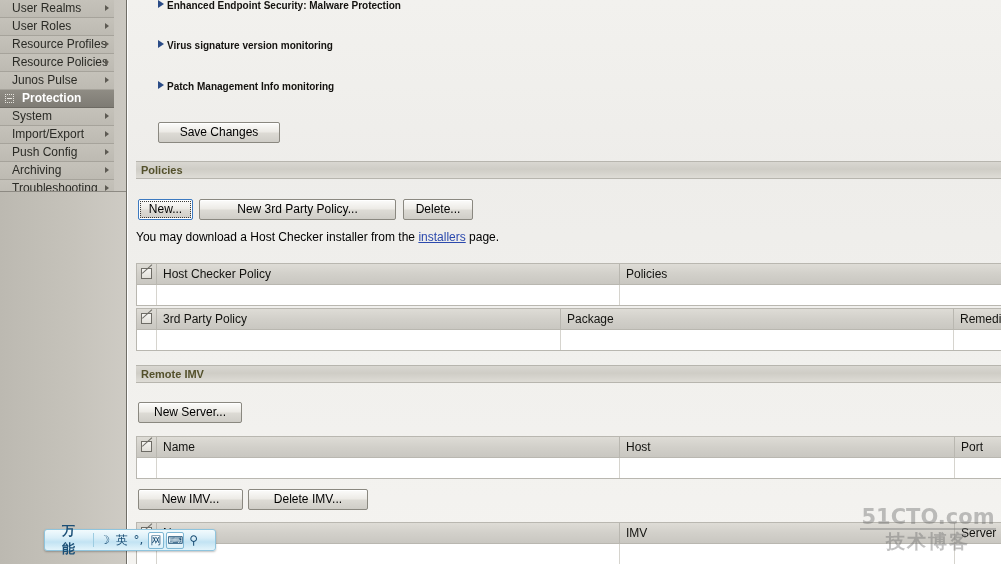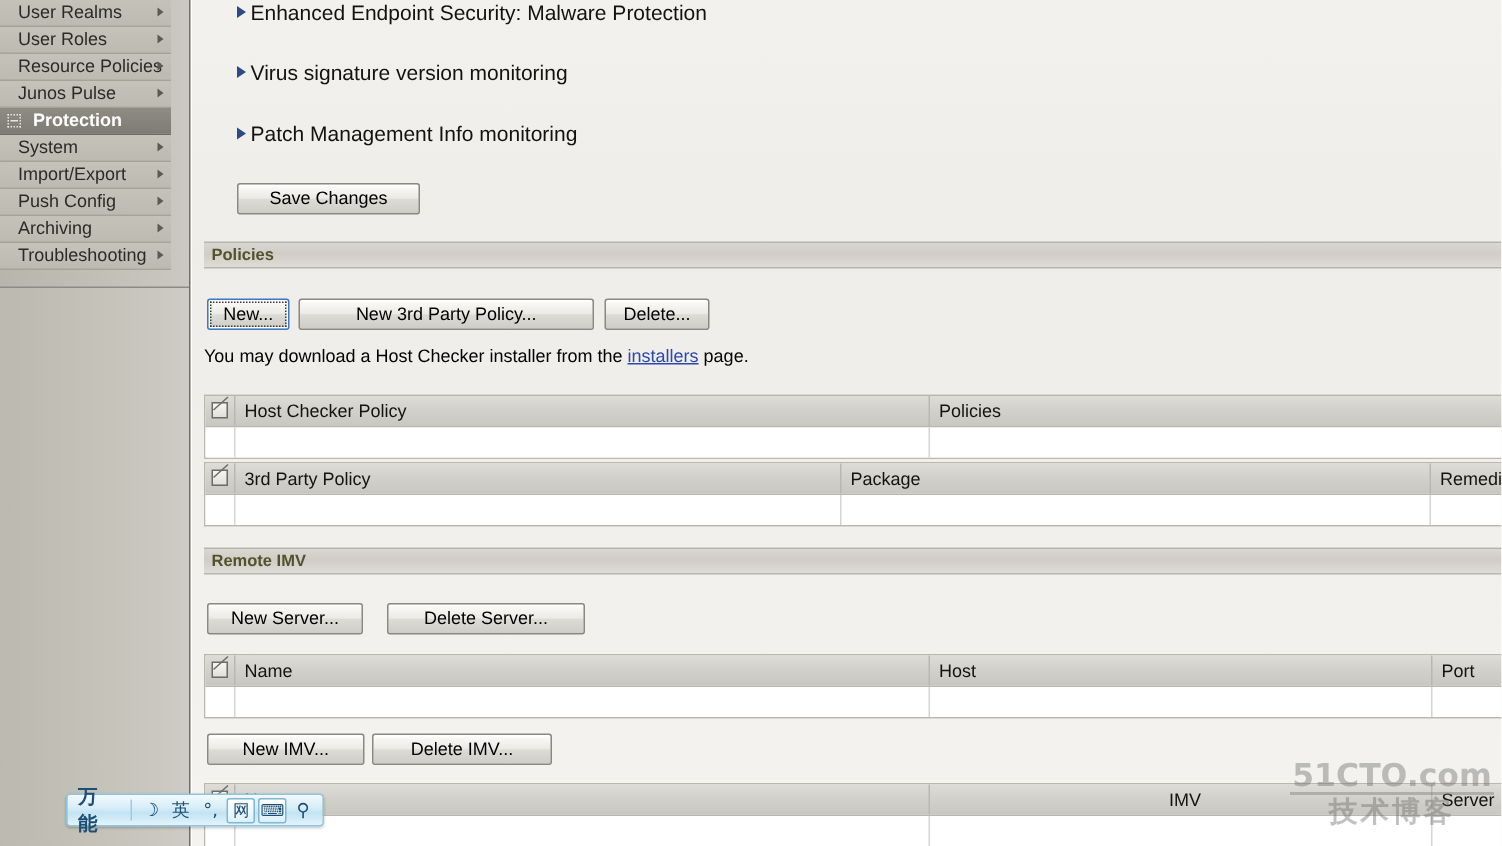--- a/index.html
+++ b/index.html
@@ -95,22 +95,22 @@
     right: 0;
     bottom: 0;
     background: linear-gradient(to bottom, #f2f1ee 0%, #eeedea 30%, #f4f3f0 100%);
     overflow: hidden;
   }
 
   .collapse-row {
     position: absolute;
     left: 30px;
     white-space: nowrap;
-    font-size: 14px;
-    font-weight: normal;
+    font-size: 10px;
+    font-weight: bold;
     color: #14120f;
   }
   .tri {
     display: inline-block;
     width: 0; height: 0;
     border-top: 4px solid transparent;
     border-bottom: 4px solid transparent;
     border-left: 6px solid #2a4b86;
     vertical-align: 1px;
     margin-right: 3px;
@@ -245,21 +245,21 @@
     left: 44px;
     top: 529px;
     width: 172px;
     height: 22px;
     background: linear-gradient(to bottom, #f2fafd 0%, #d9eef8 40%, #c2e3f3 60%, #e3f4fb 100%);
     border: 1px solid #8fc4dd;
     border-radius: 3px;
     box-sizing: border-box;
     display: flex;
     align-items: center;
-    padding: 0 3px;
+    padding: 0 13px;
     box-shadow: 0 1px 2px rgba(0,0,0,0.25);
   }
   #ime-bar .ime-logo {
     font-size: 13px;
     font-weight: bold;
     color: #1b4f76;
     letter-spacing: 1px;
     padding: 0 4px;
     font-family: "DejaVu Sans", sans-serif;
   }
@@ -331,20 +331,24 @@
     <div class="nav-item">
       <span>User Realms</span>
       <span class="arrow"></span>
     </div>
 
     <div class="nav-item">
       <span>User Roles</span>
       <span class="arrow"></span>
     </div>
 
+    <div class="nav-item">
+      <span>Resource Profiles</span>
+      <span class="arrow"></span>
+    </div>
 
     <div class="nav-item">
       <span>Resource Policies</span>
       <span class="arrow"></span>
     </div>
 
     <div class="nav-item">
       <span>Junos Pulse</span>
       <span class="arrow"></span>
     </div>
@@ -465,23 +469,20 @@
   </div>
 
   <div class="section-bar" style="top:365px;">
     <span>Remote IMV</span>
   </div>
 
   <div class="btn" style="left:10px; top:402px; width:104px;">
     <span>New Server...</span>
   </div>
 
-  <div class="btn" style="left:130px; top:402px; width:132px;">
-    <span>Delete Server...</span>
-  </div>
 
   <div class="tbl" style="top:436px; width:940px;">
     <div class="thead">
       <div class="th cbcol">
         <span class="selectall-icon"></span>
       </div>
       <div class="th" style="width:463px; flex:0 0 463px;">
         <span>Name</span>
       </div>
       <div class="th" style="width:335px; flex:0 0 335px;">
@@ -508,21 +509,21 @@
   </div>
 
   <div class="tbl" style="top:522px; width:940px;">
     <div class="thead">
       <div class="th cbcol">
         <span class="selectall-icon"></span>
       </div>
       <div class="th" style="width:463px; flex:0 0 463px;">
         <span>Name</span>
       </div>
-      <div class="th" style="width:335px; flex:0 0 335px;text-align:center;">
+      <div class="th" style="width:335px; flex:0 0 335px;">
         <span>IMV</span>
       </div>
       <div class="th" style="flex:1 1 auto;">
         <span>Server</span>
       </div>
     </div>
     <div class="tbody-row">
       <div class="td" style="width:20px; flex:0 0 20px;"></div>
       <div class="td" style="width:463px; flex:0 0 463px;"></div>
       <div class="td" style="width:335px; flex:0 0 335px;"></div>

